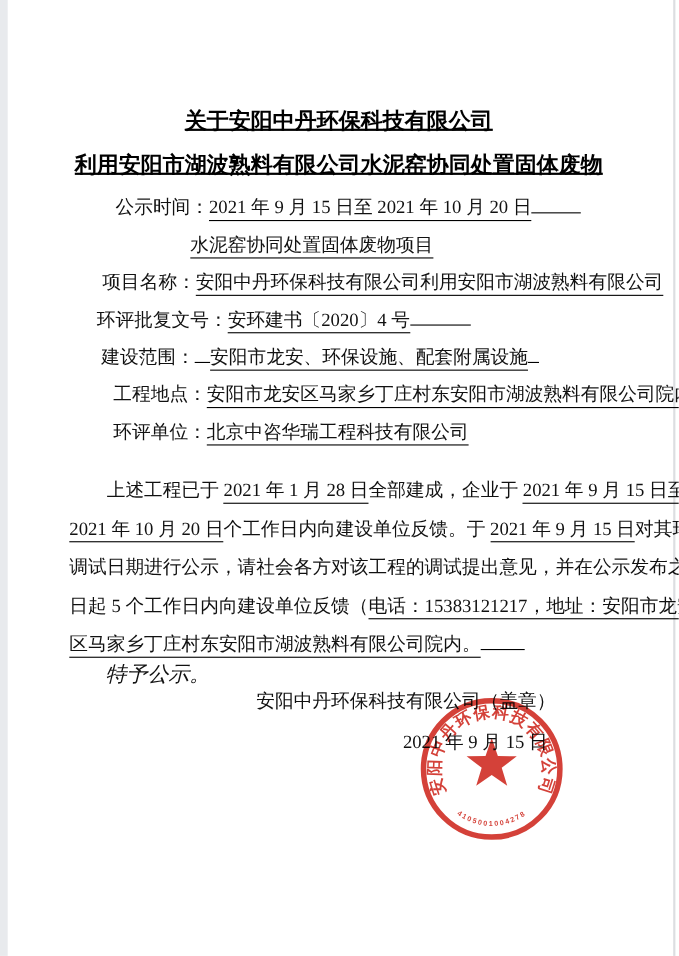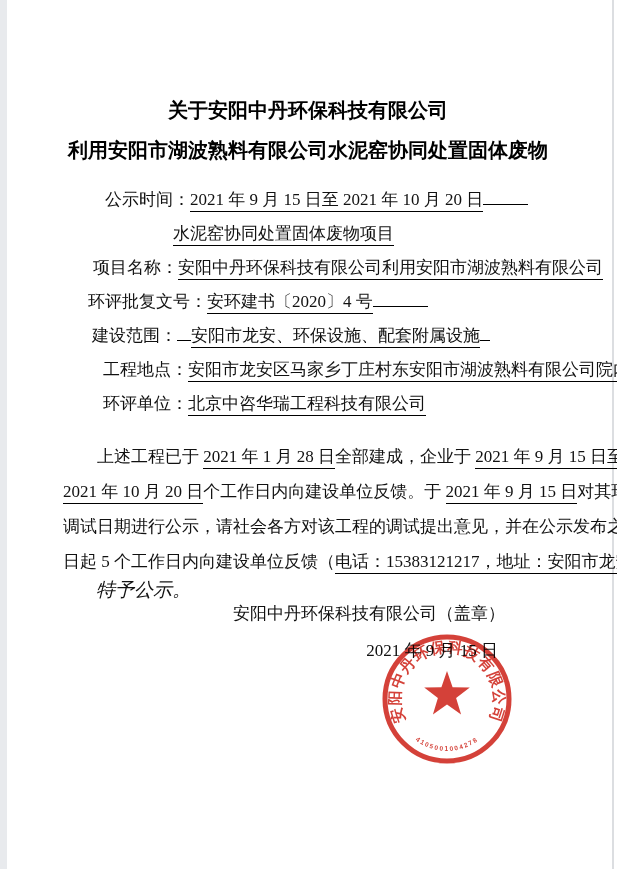--- a/index.html
+++ b/index.html
@@ -9,23 +9,23 @@
     font-family:"Liberation Serif","DejaVu Serif",serif;
     color:#111111;
   }
   .edge-left{position:absolute;left:0;top:0;width:7px;height:869px;background:#e8eaed;}
   .edge-right{position:absolute;left:612px;top:0;width:2px;height:869px;background:#dcdee1;}
   .doc{position:absolute;left:0;top:0;width:617px;height:869px;padding:0 64px 0 63px;box-sizing:border-box;}
 
   .title{margin:90px 0 0 0;text-align:center;
     font-family:"Liberation Sans","DejaVu Sans",sans-serif;
     font-weight:bold;font-size:20px;line-height:40px;color:#000;}
-  .title div{white-space:nowrap;}
+  .title div{white-space:nowrap;text-decoration:underline;}
 
-  .fields{margin-top:13px;}
+  .fields{margin-top:2px;}
   .frow{line-height:34px;font-size:17px;white-space:nowrap;}
   .ind-r1{padding-left:42px;} .ind-r2{padding-left:30px;} .ind-r2b{padding-left:110px;}
   .ind-r3{padding-left:25px;} .ind-r4{padding-left:29px;} .ind-r5{padding-left:40px;}
   .ind-r6{padding-left:40px;}
 
   .u{border-bottom:1.2px solid #000;padding-bottom:2px;}
   .tail{display:inline-block;border-bottom:1.2px solid #000;height:14px;vertical-align:baseline;}
 
   .body-text{margin-top:18px;}
   .bline{line-height:35px;font-size:17px;white-space:nowrap;}
@@ -73,20 +73,21 @@
     <div class="frow ind-r6">
       <span>环评单位：</span><span class="u">北京中咨华瑞工程科技有限公司</span>
     </div>
   </div>
 
   <div class="body-text">
     <div class="bline first"><span><span>上述工程已于 </span><span class="u">2021 年 1 月 28 日</span><span>全部建成，企业于 </span><span class="u">2021 年 9 月 15 日至</span></span></div>
     <div class="bline"><span><span class="u">2021 年 10 月 20 日</span><span>个工作日内向建设单位反馈。于 </span><span class="u">2021 年 9 月 15 日</span><span>对其环保</span></span></div>
     <div class="bline"><span><span>调试日期进行公示，请社会各方对该工程的调试提出意见，并在公示发布之</span></span></div>
     <div class="bline"><span><span>日起 5 个工作日内向建设单位反馈（</span><span class="u">电话：15383121217，地址：安阳市龙安</span></span></div>
+    <div class="bline"><span><span class="u">区马家乡丁庄村东安阳市湖波熟料有限公司院内。</span></span><span class="tail" style="width:40px"></span></div>
   </div>
 
   <div class="closing">特予公示。</div>
 
   <div class="sig-line">安阳中丹环保科技有限公司（盖章）</div>
   <div class="date-line">2021 年 9 月 15 日</div>
 </div>
 
 <svg class="stamp" viewBox="0 0 132 132" aria-hidden="true">
   <defs>

